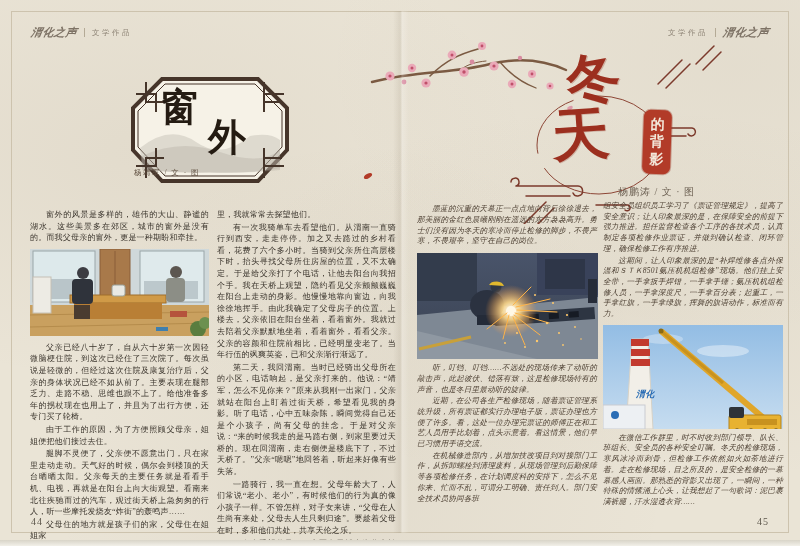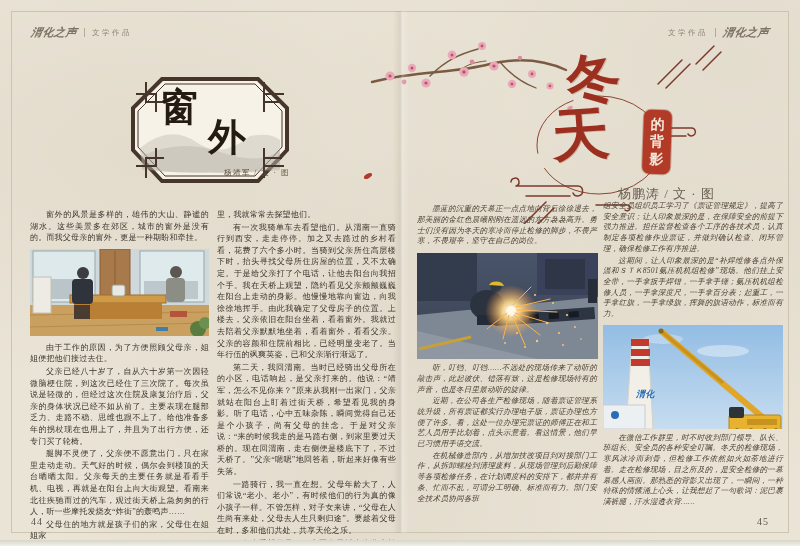--- a/index.html
+++ b/index.html
@@ -22,21 +22,21 @@
   .logo{font-style:italic;font-weight:bold;font-size:11px;color:#7d7265;transform:skewX(-10deg);letter-spacing:.5px;}
   .hsep{width:1px;height:9px;background:#b4aa96;}
   .sec{font-size:7.5px;letter-spacing:2.5px;color:#8d8375;}
 
   
   .win{position:absolute;left:130px;top:76px;width:160px;height:108px;}
   .win svg{position:absolute;left:0;top:0;}
   .win .ch{position:absolute;font-weight:bold;color:#241b12;font-size:38px;line-height:1;
     font-family:"Liberation Serif","DejaVu Serif",serif;}
   .win .c1{left:30px;top:12px;} .win .c2{left:78px;top:42px;}
-  .win .byline{position:absolute;left:4px;right:0;bottom:6px;text-align:right;font-size:7.5px;
+  .win .byline{position:absolute;left:4px;right:0;bottom:6px;text-align:left;font-size:7.5px;
     letter-spacing:1.5px;color:#5d4d3e;}
 
   
   .cols{position:absolute;display:flex;gap:8px;}
   .cols .col{width:179px;}
   #lcols{left:30px;top:209px;width:366px;}
   #lcols .col{font-size:8px;line-height:11.6px;letter-spacing:.2px;color:#39332b;text-align:justify;}
   #rcols{left:417px;top:201px;width:366px;gap:6px;align-items:center;}
   #rcols .col{width:180px;font-size:7.6px;line-height:10.7px;letter-spacing:.2px;color:#4b3e31;
     text-align:justify;font-style:italic;}
@@ -55,21 +55,21 @@
   
   .deco{position:absolute;left:360px;top:28px;width:430px;height:196px;pointer-events:none;}
   .deco .tch{position:absolute;font-weight:900;color:#9c2f1f;line-height:1;
     font-family:"Liberation Serif","DejaVu Serif",serif;text-shadow:1px 1px 0 rgba(140,40,25,.25);}
   .deco .t1{left:206px;top:24px;font-size:54px;transform:rotate(-10deg);}
   .deco .t2{left:192px;top:78px;font-size:57px;transform:rotate(-4deg);}
   .seal{position:absolute;left:283px;top:82px;width:28px;height:64px;background:#b23b28;
     border-radius:7px;display:flex;flex-direction:column;align-items:center;justify-content:center;
     transform:rotate(2deg);box-shadow:0 0 0 1px rgba(150,45,30,.35);}
   .seal span{font-size:14px;line-height:1.25;color:#f3e8da;font-weight:bold;}
-  .deco .rbyline{position:absolute;left:258px;top:157px;font-size:13px;letter-spacing:1px;color:#6b5f51;}
+  .deco .rbyline{position:absolute;left:258px;top:157px;font-size:10px;letter-spacing:1px;color:#6b5f51;}
 </style>
 </head>
 <body>
 
 <div class="spread">
   <div class="frame"></div>
 
   <div>
     <div class="hdr hdr-l">
       <span class="logo">渭化之声</span>
@@ -118,22 +118,22 @@
             <rect x="42" y="30" width="21" height="25" rx="4" fill="#2f333b"></rect>
             <rect x="44" y="56" width="16" height="14" fill="#4a3c30"></rect>
             <circle cx="146" cy="23" r="6" fill="#5c5650"></circle>
             <rect x="136" y="29" width="19" height="24" rx="4" fill="#8c8e86"></rect>
             <rect x="140" y="62" width="17" height="6" fill="#b5533c"></rect>
             <rect x="126" y="78" width="12" height="4" fill="#3f7fae"></rect>
             <circle cx="168" cy="80" r="8" fill="#5a7d3f"></circle>
             <circle cx="175" cy="74" r="6" fill="#6c9050"></circle>
           </svg>
         </div>
+        <p class="ind">父亲已经八十岁了，自从六十岁第一次因轻微脑梗住院，到这次已经住了三次院了。每次虽说是轻微的，但经过这次住院及康复治疗后，父亲的身体状况已经不如从前了。主要表现在腿部乏力、走路不稳、思维也跟不上了。给他准备多年的拐杖现在也用上了，并且为了出行方便，还专门买了轮椅。</p>
         <p class="ind">由于工作的原因，为了方便照顾父母亲，姐姐便把他们接过去住。</p>
-        <p class="ind">父亲已经八十岁了，自从六十岁第一次因轻微脑梗住院，到这次已经住了三次院了。每次虽说是轻微的，但经过这次住院及康复治疗后，父亲的身体状况已经不如从前了。主要表现在腿部乏力、走路不稳、思维也跟不上了。给他准备多年的拐杖现在也用上了，并且为了出行方便，还专门买了轮椅。</p>
         <p class="ind">腿脚不灵便了，父亲便不愿意出门，只在家里走动走动。天气好的时候，偶尔会到楼顶的天台晒晒太阳。父亲每天的主要任务就是看看手机、电视，再就是在阳台上向大街观望。看南来北往疾驰而过的汽车，观过街天桥上急匆匆的行人，听一些摩托发烧友“炸街”的轰鸣声……</p>
         <p class="ind">父母住的地方就是孩子们的家，父母住在姐姐家</p>
       </div>
       <div class="col">
         <p class="noind">里，我就常常去探望他们。</p>
         <p class="ind">有一次我骑单车去看望他们。从渭南一直骑行到西安，走走停停。加之又去路过的乡村看看，花费了六个多小时。当骑到父亲所住高层楼下时，抬头寻找父母所住房屋的位置，又不太确定。于是给父亲打了个电话，让他去阳台向我招个手。我在天桥上观望，隐约看见父亲颤颤巍巍在阳台上走动的身影。他慢慢地靠向窗边，向我徐徐地挥手。由此我确定了父母房子的位置。上楼去，父亲依旧在阳台坐着，看着窗外。我就过去陪着父亲默默地坐着，看着窗外，看看父亲。父亲的容颜和住院前相比，已经明显变老了。当年行伍的飒爽英姿，已和父亲渐行渐远了。</p>
         <p class="ind">第二天，我回渭南。当时已经骑出父母所在的小区，电话响起，是父亲打来的。他说：“靖军，怎么不见你来？”原来从我刚一出家门，父亲就站在阳台上盯着过街天桥，希望看见我的身影。听了电话，心中五味杂陈，瞬间觉得自己还是个小孩子，尚有父母的挂念。于是对父亲说：“来的时候我走的是马路右侧，到家里要过天桥的。现在回渭南，走右侧便是楼底下了，不过天桥了。”父亲“嗯嗯”地回答着，听起来好像有些失落。</p>
         <p class="ind">一路骑行，我一直在想。父母年龄大了，人们常说“老小、老小”，有时候他们的行为真的像小孩子一样。不管怎样，对子女来讲，“父母在人生尚有来处，父母去人生只剩归途”。要趁着父母在时，多和他们共处，共享天伦之乐。</p>
         <p class="ind">下次来看望父母，一定要在天桥上为父亲拍摄一张他向我招手的照片，把父亲对子女的希冀、期盼记录下来……</p>
       </div>
@@ -259,21 +259,21 @@
                 <circle cx="158" cy="74" r=".9"></circle>
                 <circle cx="100" cy="80" r="1.1"></circle>
               <circle cx="88" cy="90" r=".9"></circle>
                 <circle cx="146" cy="92" r=".9"></circle>
                 <circle cx="164" cy="86" r=".8"></circle>
             </g>
           </svg>
         </div>
         <p class="ind">听，叮铛、叮铛……不远处的现场传来了动听的敲击声，此起彼伏、错落有致，这是检修现场特有的声音，也是冬日里最动听的旋律。</p>
         <p class="ind">近期，在公司各生产检修现场，随着票证管理系统升级，所有票证都实行办理电子版，票证办理也方便了许多。看，这处一位办理完票证的师傅正在和工艺人员用手比划着，点头示意着。看这情景，他们早已习惯用手语交流。</p>
-        <p class="ind">在机械修造部内，从增加技改项目到对接部门工作，从拆卸螺栓到清理废料，从现场管理到后勤保障等各项检修任务，在计划调度科的安排下，都井井有条、忙而不乱，可谓分工明确、标准而有力。部门安全技术员协同各班</p>
+        <p class="ind">在机械修造部内，从增加技改项目到对接部门工作，从拆卸螺栓到清理废料，从现场管理到后勤保障等各项检修任务，在计划调度科的安排下，怎么不见你来、忙而不乱，可谓分工明确、责任到人。部门安全技术员协同各班</p>
       </div>
       <div class="col">
         <p class="noind">组安全员组织员工学习了《票证管理规定》，提高了安全意识；让人印象最深的是，在保障安全的前提下强力推进。担任监督检查各个工序的各技术员，认真制定各项检修作业票证，并做到确认检查、闭环管理，确保检修工作有序推进。</p>
         <p class="ind">这期间，让人印象最深的是“补焊维修各点外保温和ＳＴＫ8501氨压机机组检修”现场。他们挂上安全带，一手拿扳手焊钳，一手拿手锤；氨压机机组检修人员，一手拿深度尺，一手拿百分表；起重工，一手拿红旗，一手拿绿旗，挥舞的旗语动作，标准而有力。</p>
         <div class="photo" id="photo-crane">
           <svg width="180" height="122" viewBox="0 0 180 122">
             <defs>
               <linearGradient id="sky" x1="0" y1="0" x2="0" y2="1">
                 <stop offset="0" stop-color="#93bde4"></stop>
                   <stop offset="1" stop-color="#cfe2f2"></stop>

